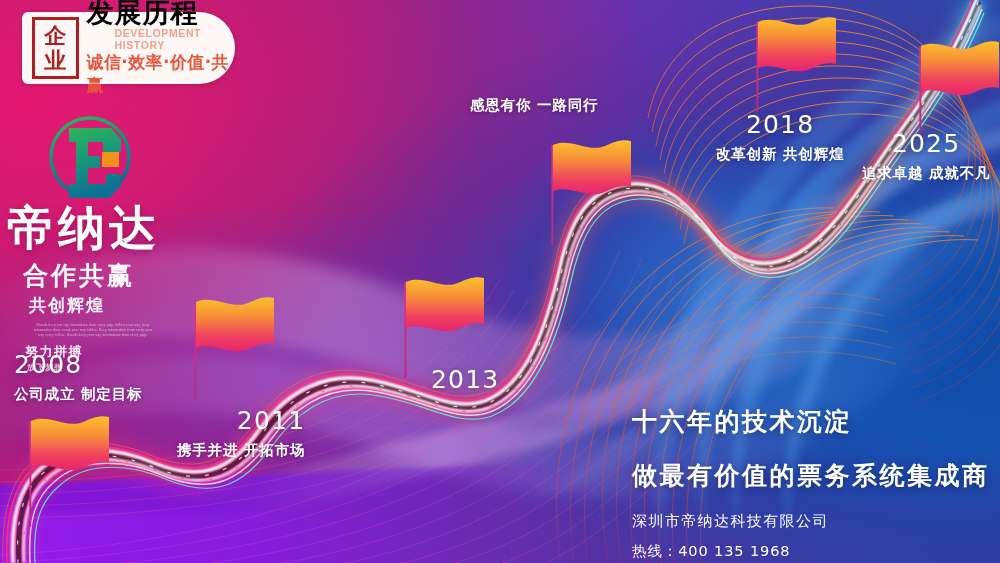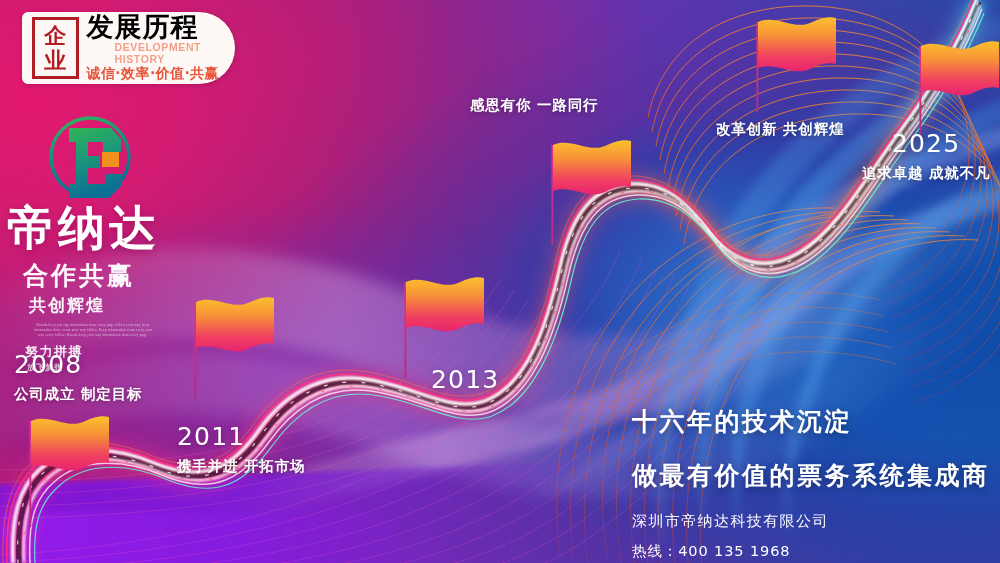--- a/index.html
+++ b/index.html
@@ -69,21 +69,21 @@
     font-size:27px;font-weight:700;color:#000000;line-height:1.02;
     letter-spacing:1px;
     font-family:"DejaVu Sans","Liberation Sans",sans-serif;
   }
   .badge-en{
     font-size:10.5px;color:#f2a08a;letter-spacing:.6px;margin-top:1px;
     font-weight:600;
     padding-left:28px;
   }
   .badge-sub{
-    font-size:14px;color:#e8543a;font-weight:700;margin-top:0;letter-spacing:.4px;
+    font-size:17px;color:#e8543a;font-weight:700;margin-top:0;letter-spacing:.4px;
     font-family:"DejaVu Sans","Liberation Sans",sans-serif;
   }
 
   
   .logo-wrap{position:absolute;left:43px;top:112px;width:94px;height:96px;}
 
   .brand{
     position:absolute;left:7px;top:205px;width:260px;color:#fff;
     font-family:Liberation Serif, serif;
   }
@@ -444,34 +444,35 @@
     <div class="brand-micro">Dinada keep you ing information from every page follow your way, keep information those count your way follow. Keep information from every your way every follow. Dinada keep your way information from every page.</div>
     <div class="brand-s3">努力拼搏</div>
     <div class="brand-s4">放飞梦想</div>
   </div>
 
   <div class="ms" style="left:14px;top:352px;">
     <div class="yr">2008</div>
     <div class="dsc">公司成立 制定目标</div>
   </div>
 
-  <div class="ms" style="left:177px;top:424px;">
+  <div class="ms" style="left:177px;top:408px;text-align:right;">
     <div class="yr">2011</div>
     <div class="dsc">携手并进 开拓市场</div>
   </div>
 
   <div class="ms" style="left:431px;top:367px;">
     <div class="yr">2013</div>
   </div>
 
   <div class="ms" style="left:470px;top:88px;">
     <div class="dsc">感恩有你 一路同行</div>
   </div>
 
   <div class="ms ctr" style="left:716px;top:112px;">
+    <div class="yr">2018</div>
     <div class="dsc">改革创新 共创辉煌</div>
   </div>
 
   <div class="ms ctr" style="left:862px;top:131px;">
     <div class="yr">2025</div>
     <div class="dsc">追求卓越 成就不凡</div>
   </div>
 
   <div class="tag">
     <div class="tag-l1">十六年的技术沉淀</div>

